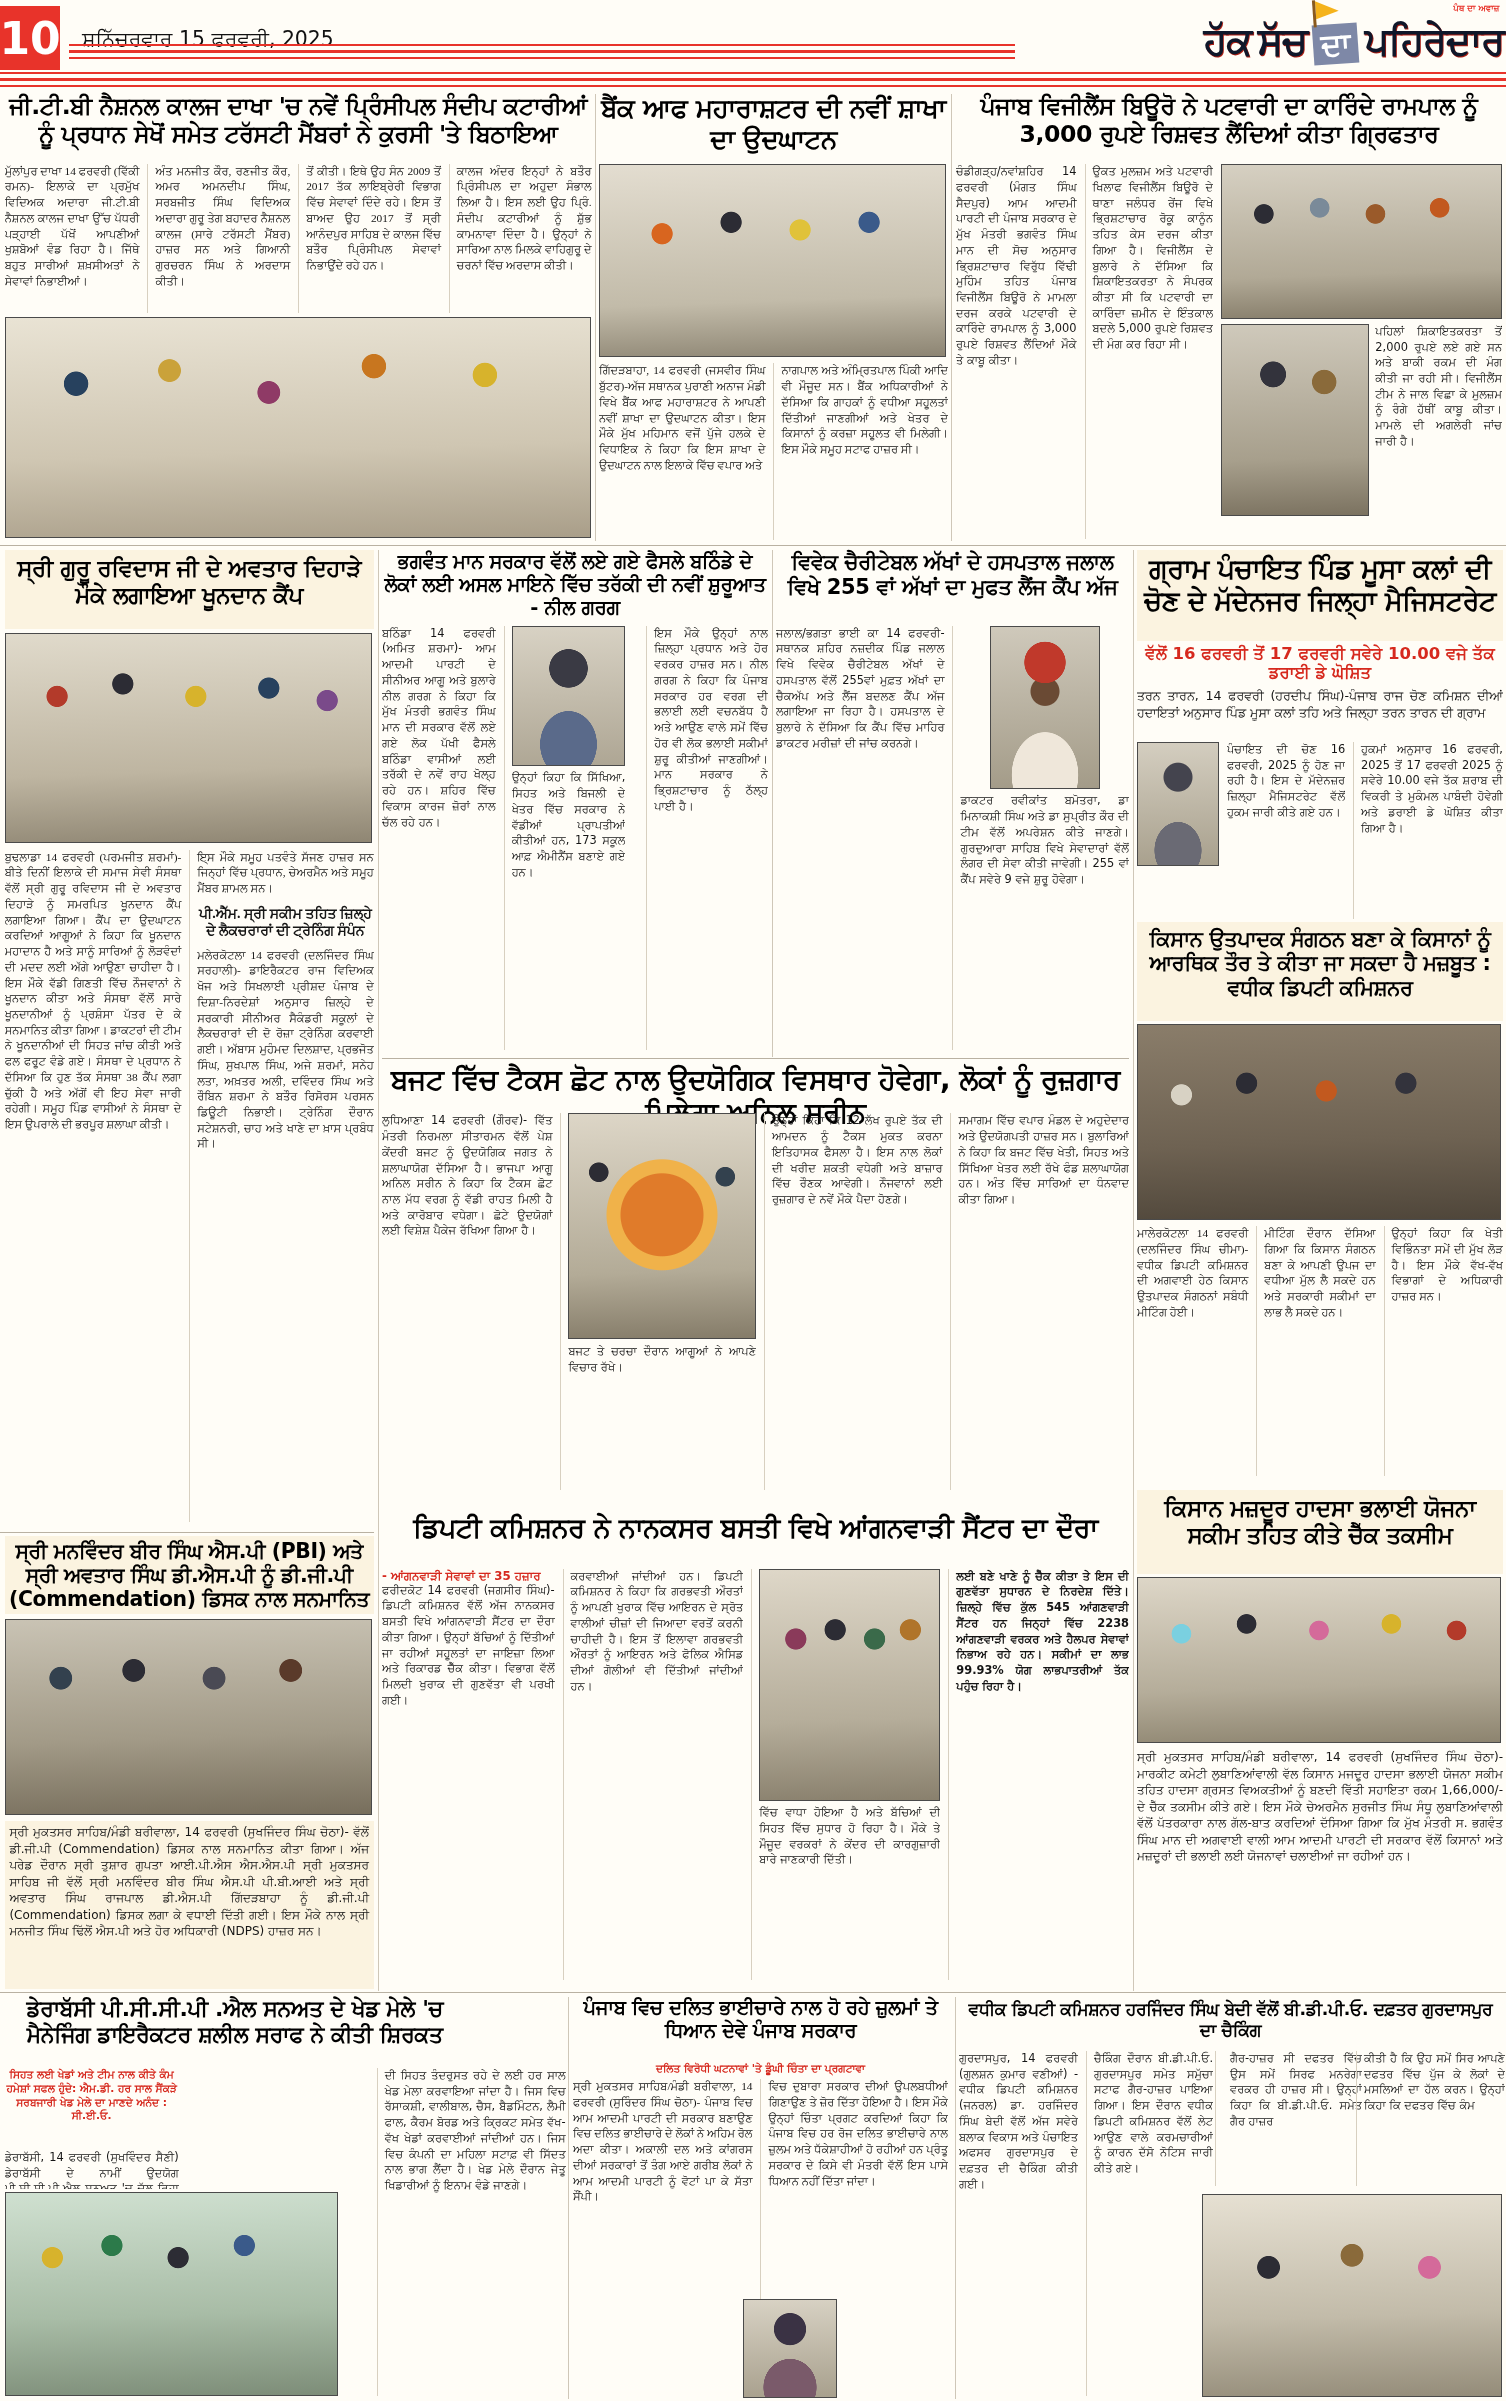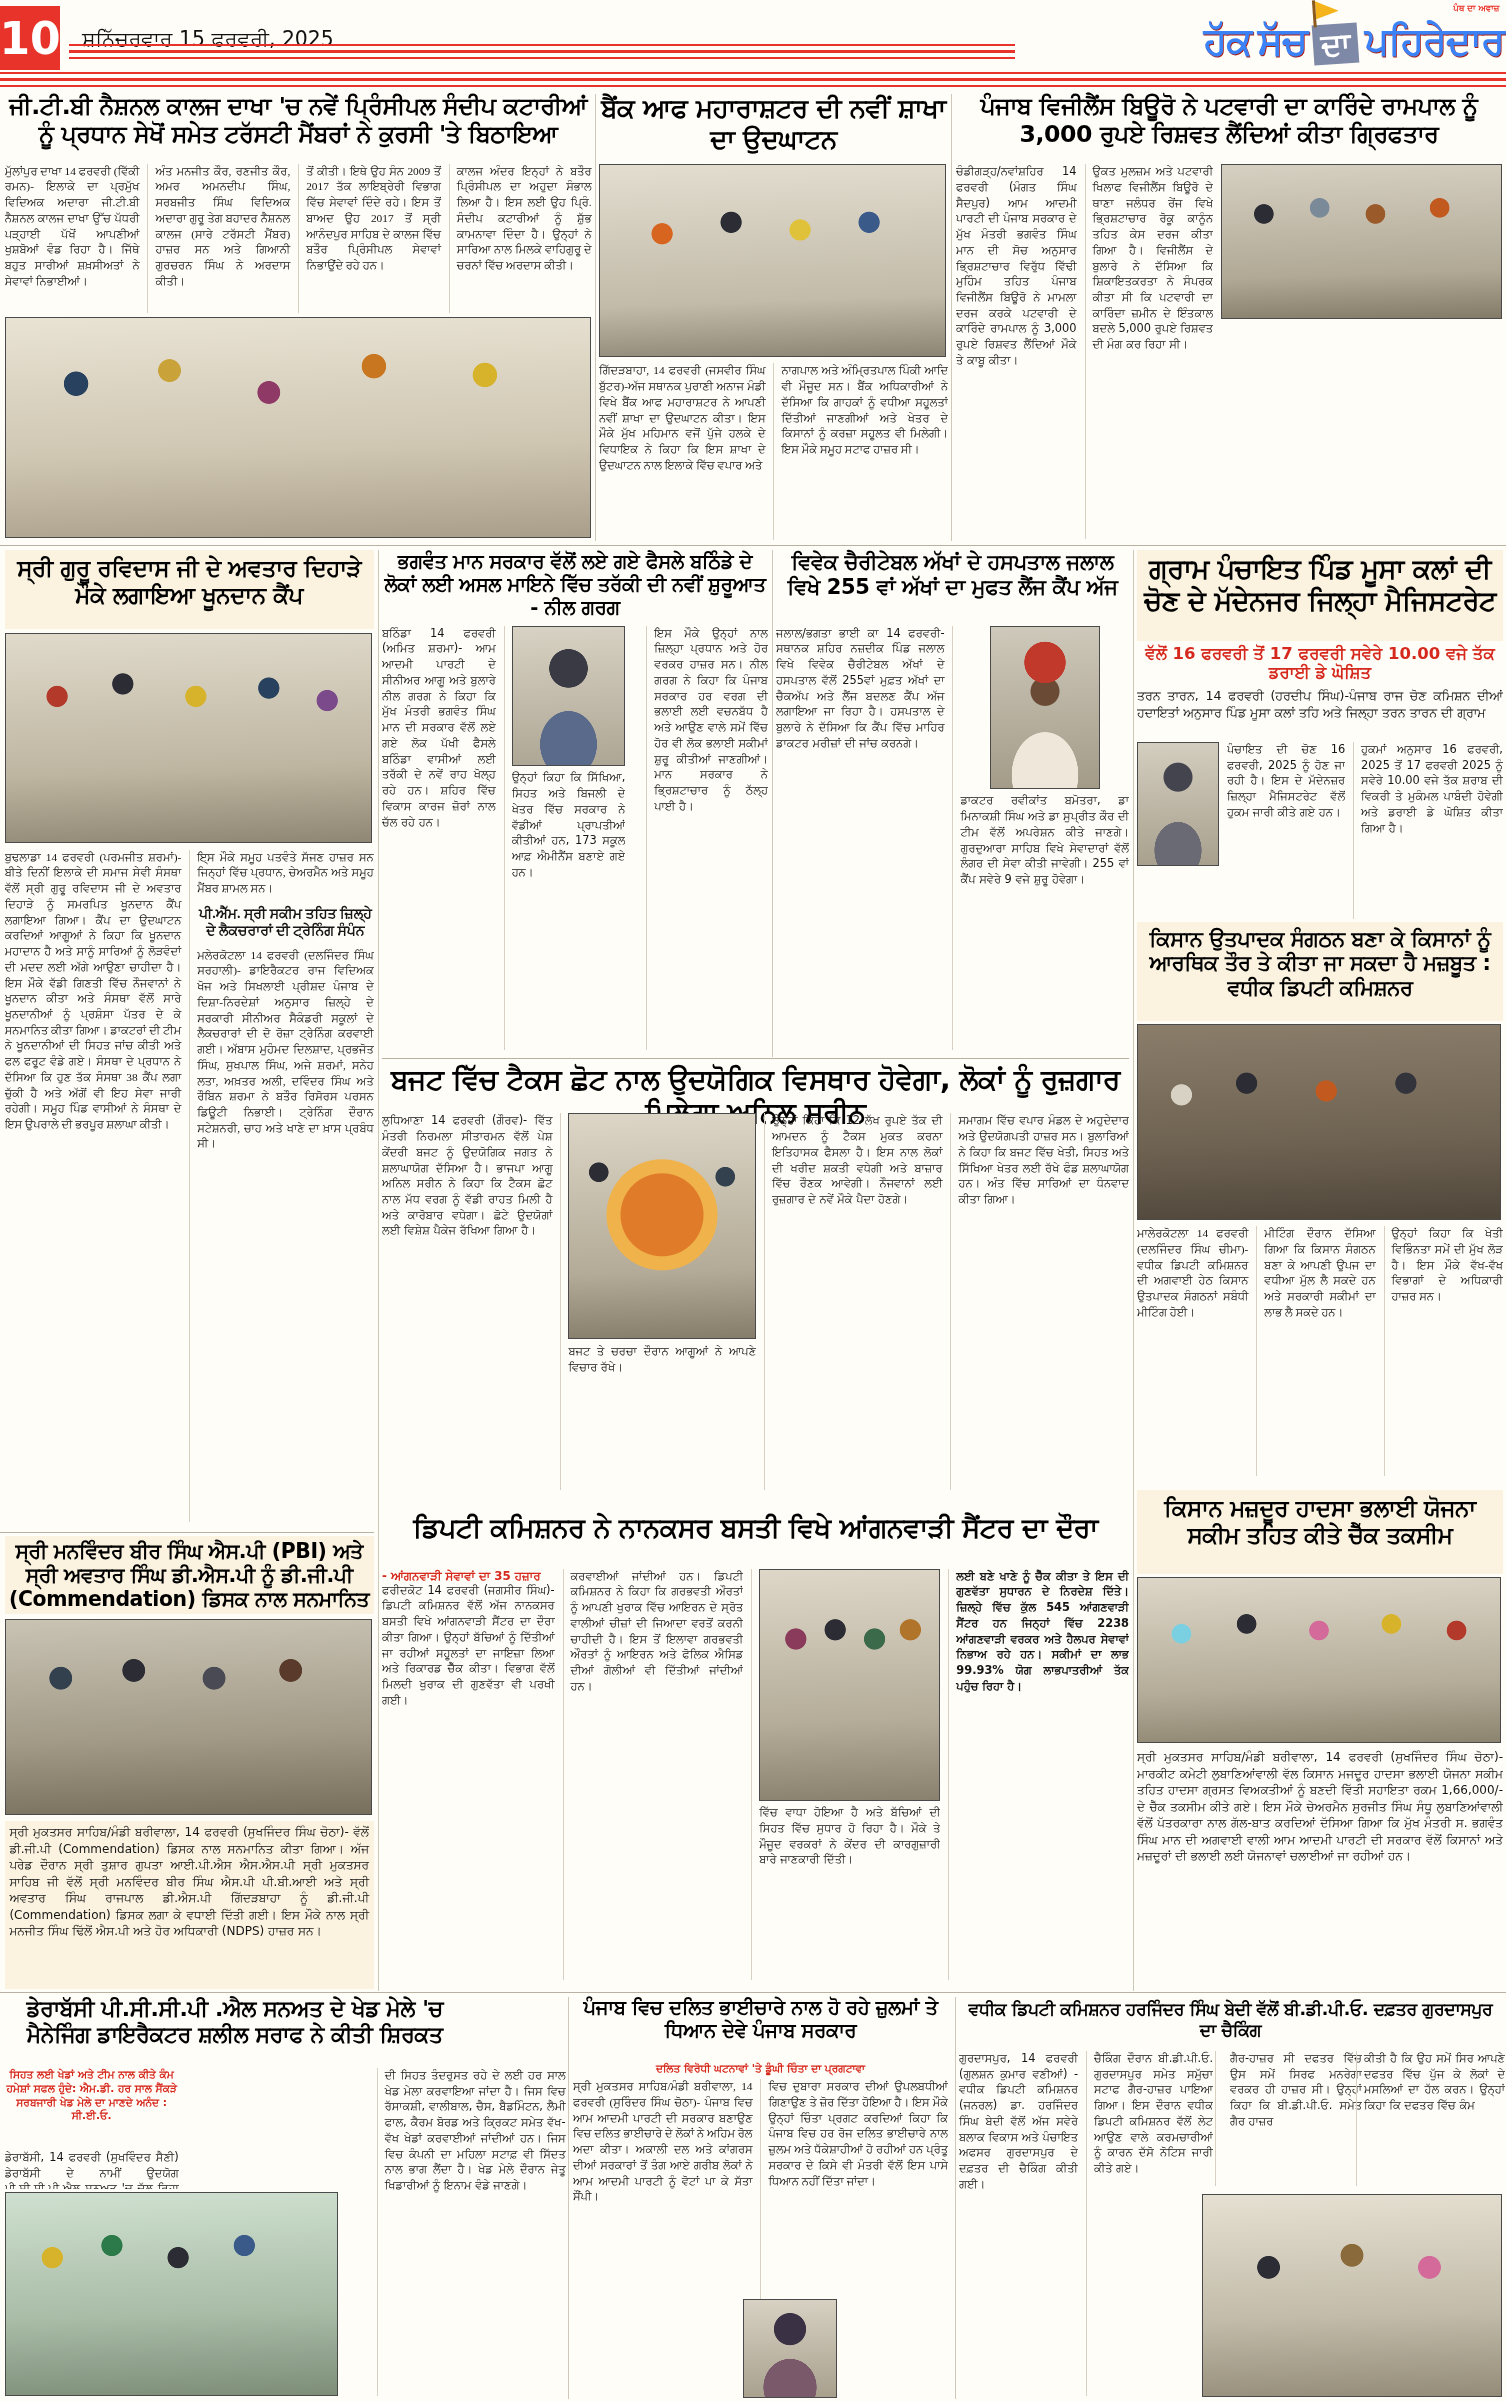--- a/index.html
+++ b/index.html
@@ -10,21 +10,21 @@
   .body{font-size:11.4px;line-height:1.38;text-align:justify;color:#151515;}
   .cols{display:flex;gap:7.9px;align-items:stretch;font-family:Liberation Serif, serif;}
   .cols>div{flex:1;min-width:0;}
   .cols>div+div{border-left:0.8px solid #d8d0c0;padding-left:7px;}
   .red{color:#d6291e;font-weight:bold;}
   .cream{background:#fbf3e0;}
   .ph{border:0.8px solid #4a4a4a;box-sizing:border-box;}
   .rule{background:repeating-linear-gradient(to bottom,#e8332a 0 2.4px,transparent 2.4px 6.3px);}
   .vline{background:#cfc7b8;width:0.8px;}
   .hline{background:#b9b1a2;height:0.8px;}
-  .mast-word{color:#3b82f6;font-weight:bold;font-size:38px;letter-spacing:-0.8px;text-shadow:0.8px 0.8px 0 #b01f14;}
+  .mast-word{color:#0f172a;font-weight:bold;font-size:38px;letter-spacing:-0.8px;text-shadow:0.8px 0.8px 0 #b01f14;}
   .da-box{background:#7e88a7;color:#fff;font-weight:bold;font-size:31px;padding:1.6px 7.9px;
           transform:rotate(-4deg);display:inline-block;position:relative;}
   .subh{font-weight:bold;text-align:center;}
 </style>
 </head>
 <body>
 
 <div class="abs" style="left:0;top:0;width:1506px;height:90px;">
   <div class="abs" style="left:0;top:6.3px;width:60px;height:64px;background:#e8332a;color:#fff;font-weight:bold;font-size:44px;display:flex;align-items:center;justify-content:center;">
     <span>10</span>
@@ -84,20 +84,27 @@
   <div style="display:flex;gap:7.9px;margin-top:3.1px;">
     <div class="body" style="width:124px;height:375px;overflow:hidden;">ਚੰਡੀਗੜ੍ਹ/ਨਵਾਂਸ਼ਹਿਰ 14 ਫਰਵਰੀ (ਮੰਗਤ ਸਿੰਘ ਸੈਦਪੁਰ) ਆਮ ਆਦਮੀ ਪਾਰਟੀ ਦੀ ਪੰਜਾਬ ਸਰਕਾਰ ਦੇ ਮੁੱਖ ਮੰਤਰੀ ਭਗਵੰਤ ਸਿੰਘ ਮਾਨ ਦੀ ਸੋਚ ਅਨੁਸਾਰ ਭ੍ਰਿਸ਼ਟਾਚਾਰ ਵਿਰੁੱਧ ਵਿੱਢੀ ਮੁਹਿੰਮ ਤਹਿਤ ਪੰਜਾਬ ਵਿਜੀਲੈਂਸ ਬਿਊਰੋ ਨੇ ਮਾਮਲਾ ਦਰਜ ਕਰਕੇ ਪਟਵਾਰੀ ਦੇ ਕਾਰਿੰਦੇ ਰਾਮਪਾਲ ਨੂੰ 3,000 ਰੁਪਏ ਰਿਸ਼ਵਤ ਲੈਂਦਿਆਂ ਮੌਕੇ ਤੇ ਕਾਬੂ ਕੀਤਾ।</div>
     <div class="body" style="width:124px;height:375px;overflow:hidden;border-left:0.8px solid #d8d0c0;padding-left:7px;">ਉਕਤ ਮੁਲਜ਼ਮ ਅਤੇ ਪਟਵਾਰੀ ਖਿਲਾਫ ਵਿਜੀਲੈਂਸ ਬਿਊਰੋ ਦੇ ਥਾਣਾ ਜਲੰਧਰ ਰੇਂਜ ਵਿਖੇ ਭ੍ਰਿਸ਼ਟਾਚਾਰ ਰੋਕੂ ਕਾਨੂੰਨ ਤਹਿਤ ਕੇਸ ਦਰਜ ਕੀਤਾ ਗਿਆ ਹੈ। ਵਿਜੀਲੈਂਸ ਦੇ ਬੁਲਾਰੇ ਨੇ ਦੱਸਿਆ ਕਿ ਸ਼ਿਕਾਇਤਕਰਤਾ ਨੇ ਸੰਪਰਕ ਕੀਤਾ ਸੀ ਕਿ ਪਟਵਾਰੀ ਦਾ ਕਾਰਿੰਦਾ ਜ਼ਮੀਨ ਦੇ ਇੰਤਕਾਲ ਬਦਲੇ 5,000 ਰੁਪਏ ਰਿਸ਼ਵਤ ਦੀ ਮੰਗ ਕਰ ਰਿਹਾ ਸੀ।</div>
     <div style="width:283px;">
       <div class="ph" style="width:281px;height:155px;background:
            radial-gradient(circle at 15% 32%, #2c2c34 0 9.4px, transparent 10.2px),
            radial-gradient(circle at 35% 28%, #7a8a99 0 9.4px, transparent 10.2px),
            radial-gradient(circle at 55% 32%, #9a5a2a 0 9.4px, transparent 10.2px),
            radial-gradient(circle at 78% 28%, #c2591f 0 9.4px, transparent 10.2px),
            linear-gradient(178deg,#d6d0c2 0%,#b1a996 70%,#837a67 100%);"></div>
+      <div style="display:flex;gap:6.3px;margin-top:4.7px;">
+        <div class="ph" style="width:148px;height:192px;background:
+             radial-gradient(circle at 35% 26%, #33333c 0 12.6px, transparent 13.3px),
+             radial-gradient(circle at 70% 30%, #8a6a3a 0 11.8px, transparent 12.6px),
+             linear-gradient(178deg,#cfc9bb 0%,#a79f8c 70%,#7b7260 100%);"></div>
+        <div class="body" style="flex:1;height:192px;overflow:hidden;">ਪਹਿਲਾਂ ਸ਼ਿਕਾਇਤਕਰਤਾ ਤੋਂ 2,000 ਰੁਪਏ ਲਏ ਗਏ ਸਨ ਅਤੇ ਬਾਕੀ ਰਕਮ ਦੀ ਮੰਗ ਕੀਤੀ ਜਾ ਰਹੀ ਸੀ। ਵਿਜੀਲੈਂਸ ਟੀਮ ਨੇ ਜਾਲ ਵਿਛਾ ਕੇ ਮੁਲਜ਼ਮ ਨੂੰ ਰੰਗੇ ਹੱਥੀਂ ਕਾਬੂ ਕੀਤਾ। ਮਾਮਲੇ ਦੀ ਅਗਲੇਰੀ ਜਾਂਚ ਜਾਰੀ ਹੈ।</div>
+      </div>
     </div>
   </div>
 </div>
 
 <div class="abs" style="left:4.7px;top:550px;width:369px;">
   <div class="h cream" style="font-size:23px;height:74px;padding-top:4.7px;">ਸ੍ਰੀ ਗੁਰੂ ਰਵਿਦਾਸ ਜੀ ਦੇ ਅਵਤਾਰ ਦਿਹਾੜੇ ਮੌਕੇ ਲਗਾਇਆ ਖੂਨਦਾਨ ਕੈਂਪ</div>
   <div class="ph" style="margin-top:4.7px;width:367px;height:210px;background:
        radial-gradient(circle at 14% 30%, #b33a2a 0 10.2px, transparent 11px),
        radial-gradient(circle at 32% 24%, #2c2c34 0 10.2px, transparent 11px),
        radial-gradient(circle at 52% 30%, #d7b32c 0 10.2px, transparent 11px),

